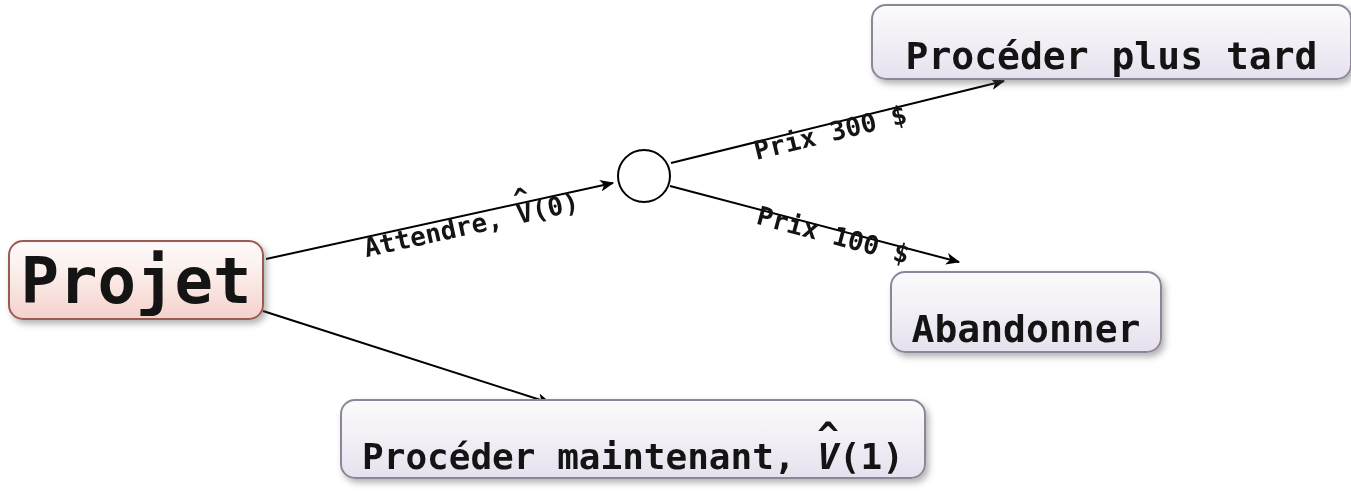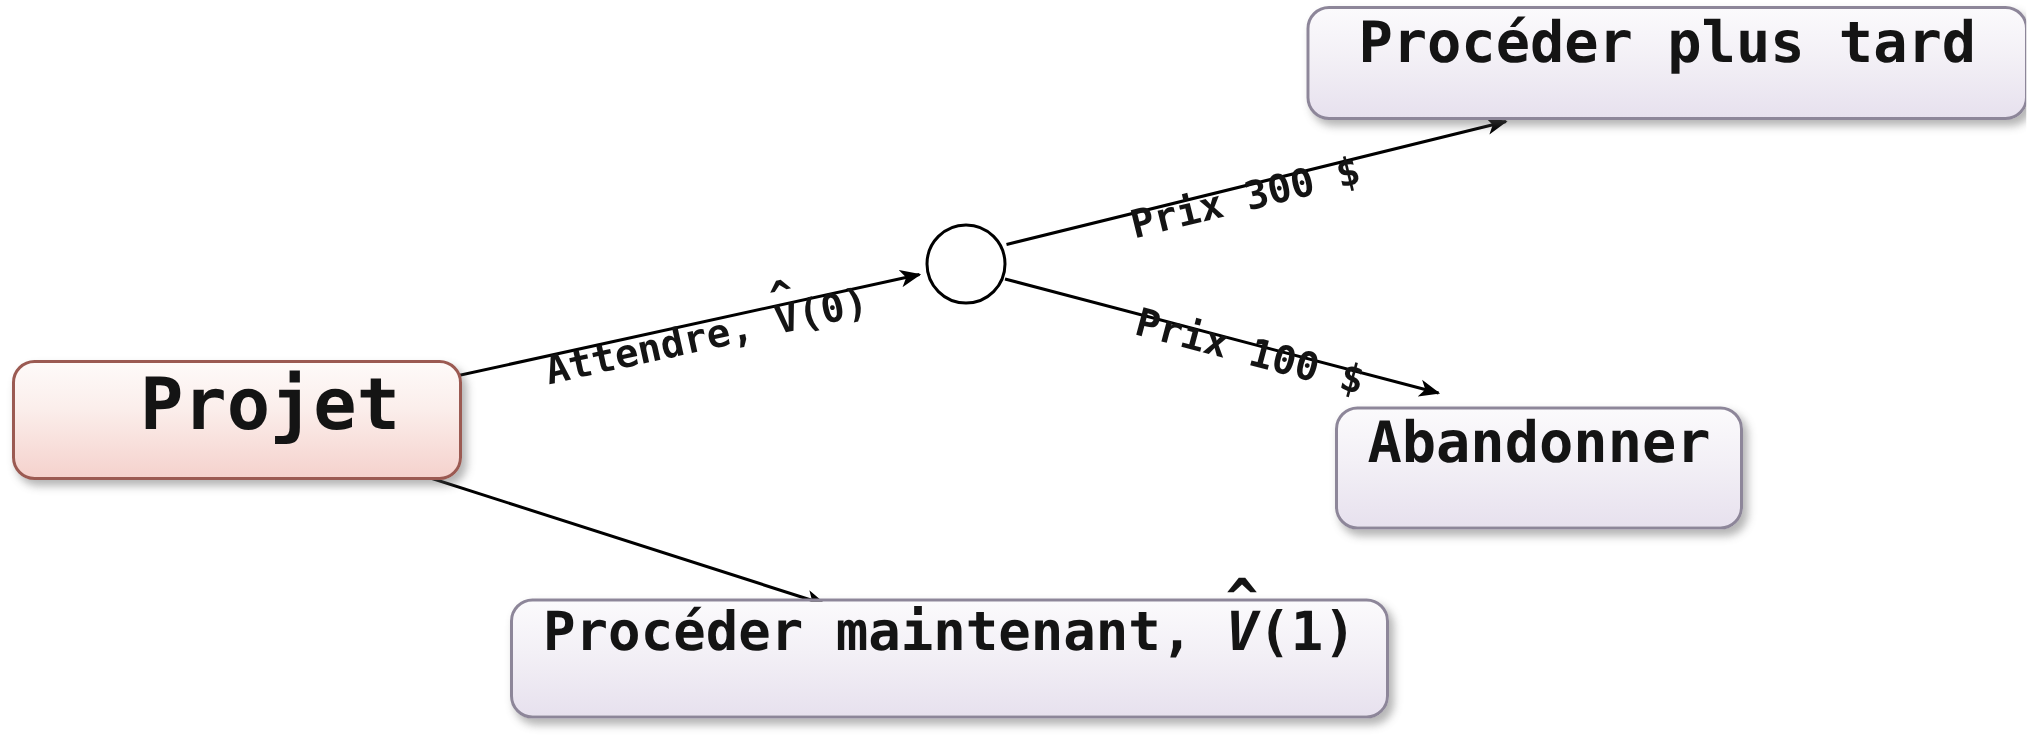--- a/index.html
+++ b/index.html
@@ -18,40 +18,39 @@
   .edges-layer {
     position: absolute;
     left: 0;
     top: 0;
     z-index: 1;
   }
   .node {
     position: absolute;
     z-index: 2;
     display: flex;
-    align-items: flex-start;
+    align-items: flex-end;
     justify-content: center;
     border-radius: 15px;
     font-weight: bold;
     color: #141414;
     white-space: pre;
     box-shadow: 3px 4px 6px rgba(90, 90, 90, 0.45);
   }
   .node.pink {
     background: linear-gradient(180deg, #fefaf9 0%, #fbeeeb 40%, #f5d2cd 100%);
     border: 2px solid #9b5a52;
   }
   .node.lavender {
     background: linear-gradient(180deg, #fbfafc 0%, #f3f0f6 45%, #e7e1ee 100%);
     border: 2px solid #8d8699;
   }
   .node-projet {
     left: 8px; top: 240px; width: 252px; height: 76px;
-    font-size: 48px;
-    padding-left: 44px;
+    font-size: 64px;
   }
   .node-proceder-plus-tard {
     left: 871px; top: 4px; width: 477px; height: 72px;
     font-size: 38px;
   }
   .node-abandonner {
     left: 890px; top: 271px; width: 268px; height: 78px;
     font-size: 38px;
   }
   .node-proceder-maintenant {

